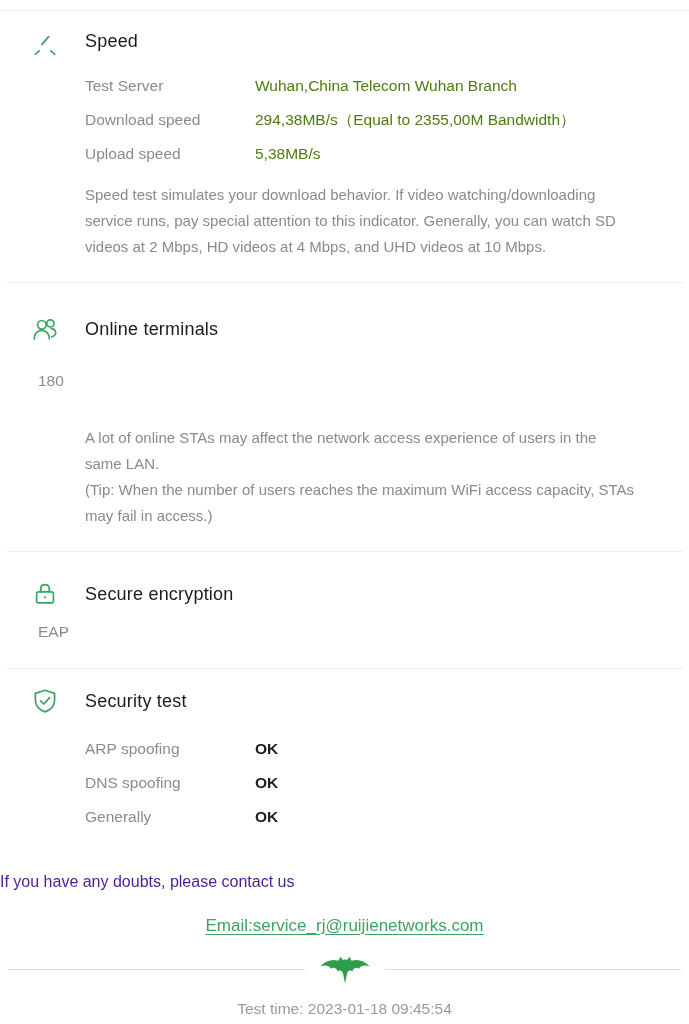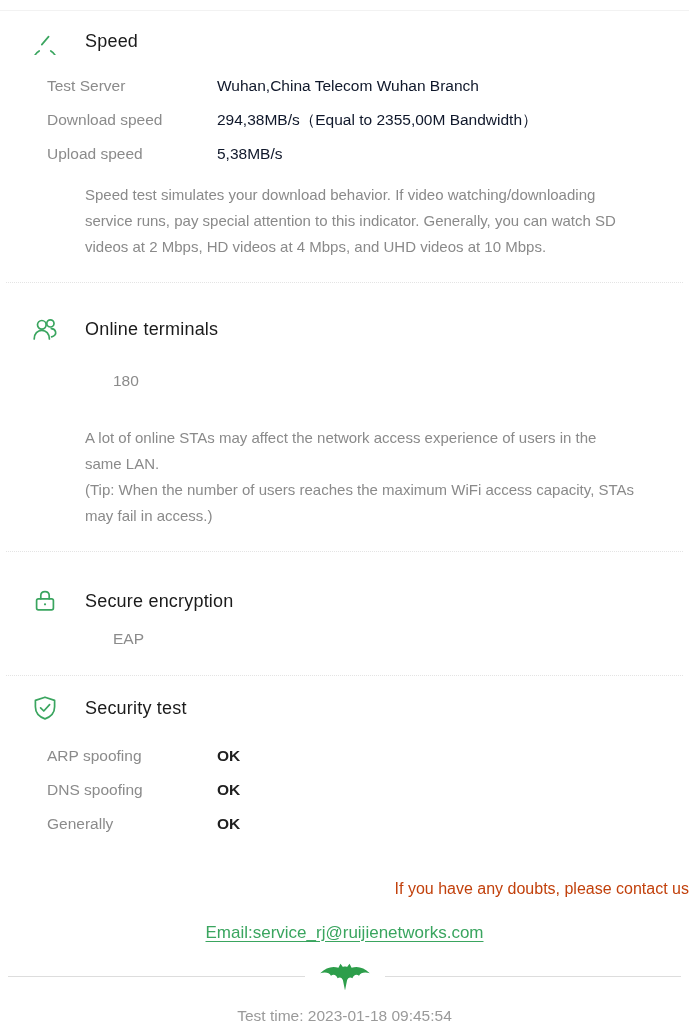--- a/index.html
+++ b/index.html
@@ -34,37 +34,37 @@
     font-weight: 500;
     color: #1b1b1b;
     letter-spacing: 0.2px;
   }
   
   .kv-rows { margin-top: 14px; }
   .kv-row {
     display: flex;
     align-items: center;
     height: 34px;
-    padding-left: 47px;
+    padding-left: 85px;
     font-size: 15.5px;
   }
   .kv-row .kv-label {
     width: 170px;
     flex: 0 0 170px;
     color: #8b8b8b;
     font-weight: 400;
   }
   .kv-row .kv-value {
-    color: #0f172a;
+    color: #4d7c0f;
     font-weight: 500;
   }
   .kv-row .kv-value.ok { font-weight: 700; color: #1f1f1f; }
   
   .single-value {
-    padding-left: 113px;
+    padding-left: 38px;
     font-size: 15.5px;
     color: #8b8b8b;
     line-height: 24px;
   }
   
   .note {
     margin: 11px 54px 0 85px;
     font-size: 15px;
     line-height: 26px;
     color: #8a8a8a;
@@ -76,31 +76,31 @@
     margin: 0 6px;
   }
   .divider.d1 { margin-top: 22px; }
   .divider.d2 { margin-top: 22px; }
   .divider.d3 { margin-top: 24px; }
   
   .sec-speed .section-header { margin-top: 16px; }
   .sec-online .section-header { margin-top: 32px; }
   .sec-online .single-value { margin-top: 26px; }
   .sec-online .note { margin-top: 32px; }
-  .sec-encryption .section-header { margin-top: 35px; text-align: center; }
+  .sec-encryption .section-header { margin-top: 28px; text-align: center; }
   .sec-encryption .single-value { margin-top: 12px; }
   .sec-security .section-header { margin-top: 18px; }
   .sec-security .kv-rows { margin-top: 17px; }
   
   .contact-text {
     margin-top: 36px;
-    text-align: right;
+    text-align: left;
     font-size: 16px;
     font-weight: 500;
-    color: #c2410c;
+    color: #4c1d95;
     line-height: 24px;
   }
   .email-line {
     margin-top: 20px;
     text-align: center;
     line-height: 24px;
   }
   .email-link {
     font-size: 17px;
     color: #3aa55f;

